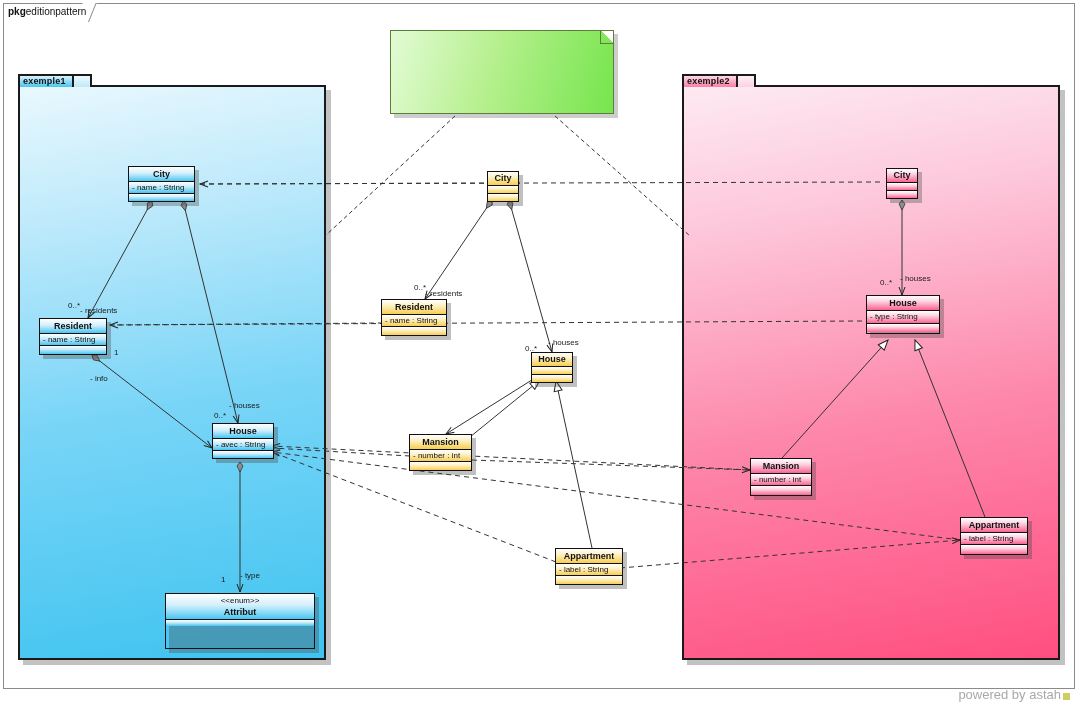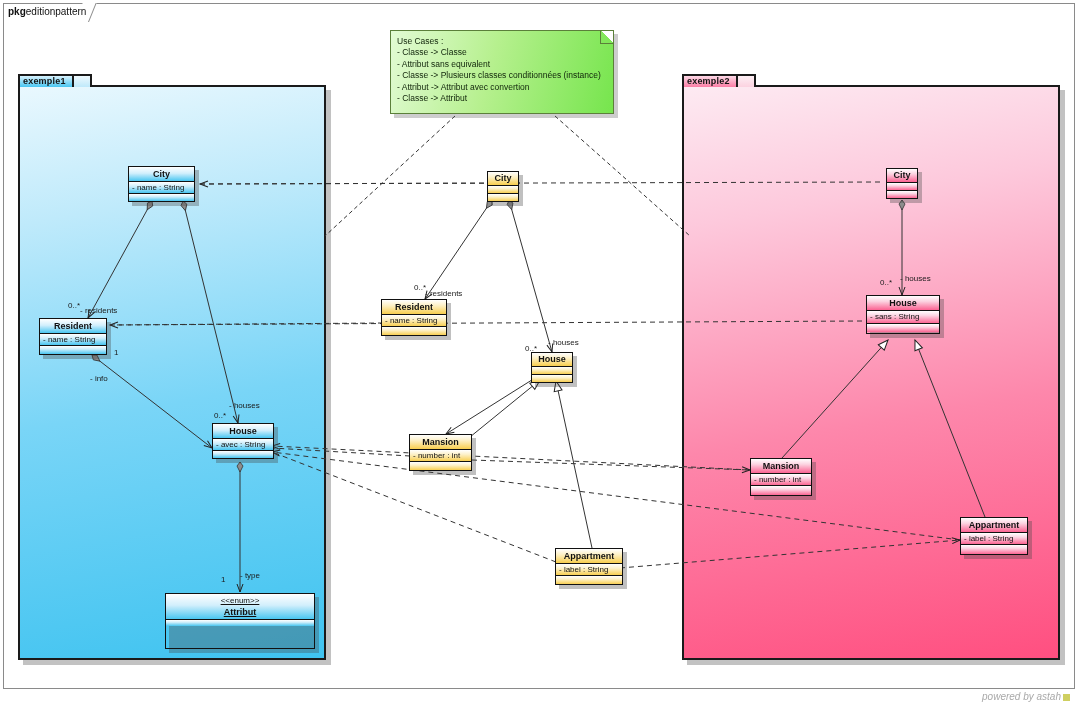--- a/index.html
+++ b/index.html
@@ -69,21 +69,21 @@
   .fill-blue-name{background:linear-gradient(180deg,#ffffff 0%,#d2effc 45%,#49c6f1 100%);}
   .fill-blue-body{background:linear-gradient(180deg,#ffffff 0%,#cdeefb 40%,#48c5f0 100%);}
   
   .fill-yel-name{background:linear-gradient(180deg,#ffffff 0%,#fdf0c4 40%,#f8ce4e 100%);}
   .fill-yel-body{background:linear-gradient(180deg,#ffffff 0%,#fdf1c9 40%,#f8cf52 100%);}
   
   .fill-pnk-name{background:linear-gradient(180deg,#ffffff 0%,#fcd3e1 38%,#fb6292 100%);}
   .fill-pnk-body{background:linear-gradient(180deg,#ffffff 0%,#fcd5e3 38%,#fb6593 100%);}
 
   .lbl{position:absolute;font-size:8px;color:#1a1a1a;white-space:nowrap;}
-  .watermark{position:absolute;right:8px;bottom:4px;font-size:10px;color:#a9a9a9;font-style:italic;}
+  .watermark{position:absolute;right:8px;bottom:4px;font-size:13px;color:#a9a9a9;}
   .wm-box{display:inline-block;width:7px;height:7px;background:#cfcf60;margin-left:2px;
           vertical-align:-1px;}
   svg.wires{position:absolute;left:0;top:0;width:1078px;height:706px;overflow:visible;}
 </style>
 </head>
 <body>
 
 <div class="canvas">
 
   <div class="pkg-frame"></div>
@@ -154,26 +154,20 @@
       <path d="M410,456 L272,448"></path>
       <path d="M556,562 L272,452"></path>
       <path d="M620,568 L960,540" marker-end="url(#arrowOpen)"></path>
       <path d="M472,460 L750,470" marker-end="url(#arrowOpen)"></path>
     </g>
   </svg>
 
   <div class="note-shadow" style="left:394px;top:34px;width:224px;height:84px;"></div>
   <div class="note" style="left:390px;top:30px;width:224px;height:84px;">
     <div class="note-fold"></div>
-    <div class="note-text">Use Cases :
-- Classe -&gt; Classe
-- Attribut sans equivalent
-- Classe -&gt; Plusieurs classes conditionnées (instance)
-- Attribut -&gt; Attribut avec convertion
-- Classe -&gt; Attribut</div>
   </div>
 
   <div class="cls-shadow" style="left:132px;top:170px;width:67px;height:36px;"></div>
   <div class="cls" style="left:128px;top:166px;width:67px;height:36px;">
     <div class="sec name fill-blue-name" style="height:14px;">City</div>
     <div class="sec attrs fill-blue-body" style="height:12px;">
       <div class="attr">- name : String</div>
     </div>
     <div class="sec ops fill-blue-body" style="height:8px;"></div>
   </div>
@@ -191,21 +185,21 @@
   <div class="cls" style="left:212px;top:423px;width:62px;height:36px;">
     <div class="sec name fill-blue-name" style="height:14px;">House</div>
     <div class="sec attrs fill-blue-body" style="height:12px;">
       <div class="attr">- avec : String</div>
     </div>
     <div class="sec ops fill-blue-body" style="height:8px;"></div>
   </div>
 
   <div class="cls-shadow" style="left:169px;top:597px;width:150px;height:56px;"></div>
   <div class="cls" style="left:165px;top:593px;width:150px;height:56px;">
-    <div class="sec name fill-blue-name" style="height:25px;flex-direction:column;justify-content:center;text-decoration:underline;">
+    <div class="sec name fill-blue-name" style="height:25px;flex-direction:column;justify-content:center;">
       <div style="font-weight:normal;font-size:8px;">&lt;&lt;enum&gt;&gt;</div>
       <div>Attribut</div>
     </div>
     <div class="sec ops fill-blue-body" style="height:7px;"></div>
   </div>
 
   <div class="cls-shadow" style="left:491px;top:175px;width:32px;height:31px;"></div>
   <div class="cls" style="left:487px;top:171px;width:32px;height:31px;">
     <div class="sec name fill-yel-name" style="height:13px;">City</div>
     <div class="sec attrs fill-yel-body" style="height:8px;"></div>
@@ -250,21 +244,21 @@
   <div class="cls" style="left:886px;top:168px;width:32px;height:31px;">
     <div class="sec name fill-pnk-name" style="height:13px;">City</div>
     <div class="sec attrs fill-pnk-body" style="height:8px;"></div>
     <div class="sec ops fill-pnk-body" style="height:8px;"></div>
   </div>
 
   <div class="cls-shadow" style="left:870px;top:299px;width:74px;height:39px;"></div>
   <div class="cls" style="left:866px;top:295px;width:74px;height:39px;">
     <div class="sec name fill-pnk-name" style="height:14px;">House</div>
     <div class="sec attrs fill-pnk-body" style="height:13px;">
-      <div class="attr">- sans : String</div>
+      <div class="attr">- type : String</div>
     </div>
     <div class="sec ops fill-pnk-body" style="height:9px;"></div>
   </div>
 
   <div class="cls-shadow" style="left:754px;top:462px;width:62px;height:38px;"></div>
   <div class="cls" style="left:750px;top:458px;width:62px;height:38px;">
     <div class="sec name fill-pnk-name" style="height:14px;">Mansion</div>
     <div class="sec attrs fill-pnk-body" style="height:12px;">
       <div class="attr">- number : int</div>
     </div>

